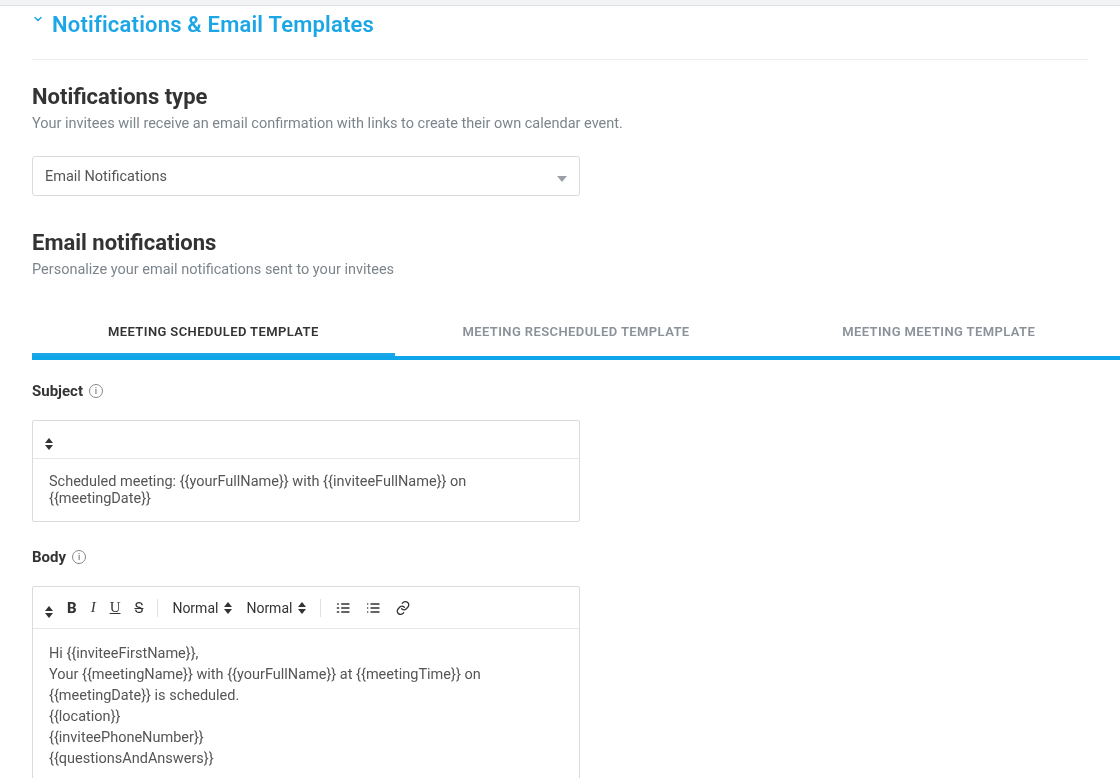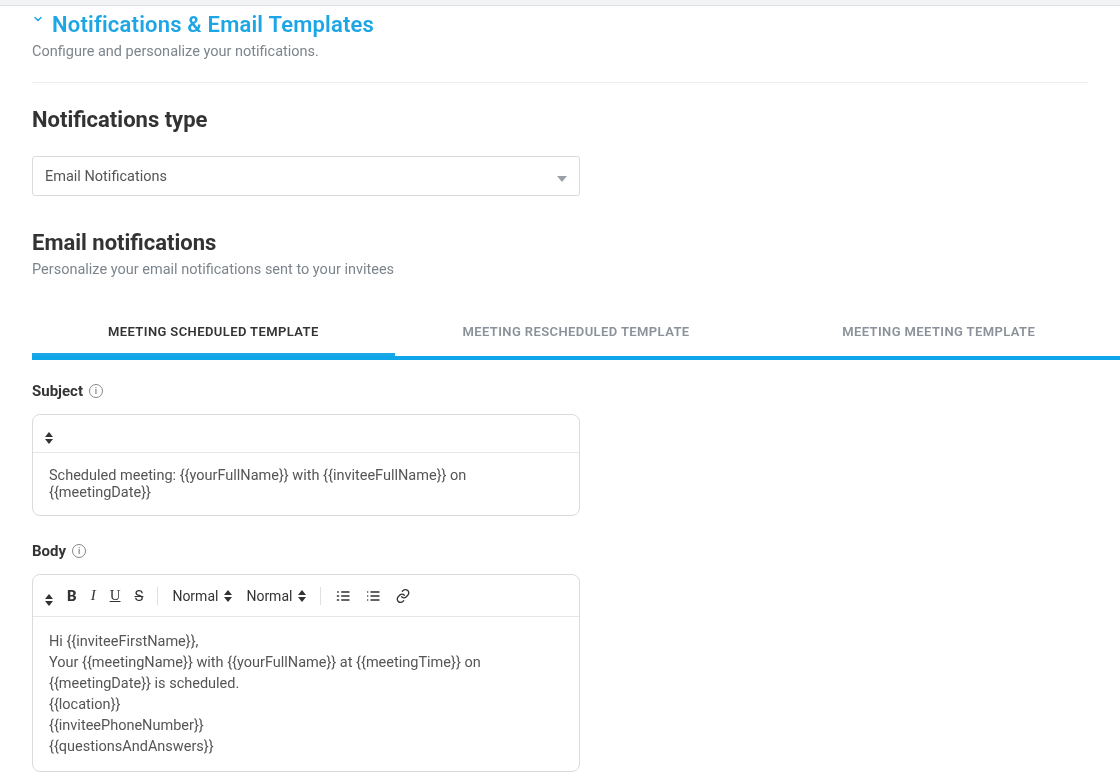--- a/index.html
+++ b/index.html
@@ -21,21 +21,21 @@
   .tri-down { display:inline-block; width:0; height:0; border-left:5px solid transparent; border-right:5px solid transparent; border-top:6px solid currentColor; }
 
   .tabs { display:flex; margin-top:34px; border-bottom:4px solid #0ea5e9; }
   .tab { flex:1; text-align:center; font-size:13px; letter-spacing:.4px; color:#8b9198; font-weight:600; padding:12px 0 14px; border-bottom:3px solid transparent; }
   .tab.active { color:#333; border-bottom-color:#1CA6E6; }
 
   .field-block { margin-top:22px; margin-right:540px; }
   .field-label { font-size:15px; color:#333; font-weight:700; display:flex; align-items:center; gap:6px; }
   .info-icon { display:inline-flex; align-items:center; justify-content:center; width:14px; height:14px; border:1.2px solid #888; border-radius:50%; font-size:9px; color:#888; font-weight:600; }
 
-  .editor { border:1px solid #d9dcde; border-radius:8px; margin-top:14px; background:#fff; }
+  .editor { border:1px solid #d9dcde; border-radius:2px; margin-top:20px; background:#fff; }
   .toolbar { display:flex; align-items:center; gap:14px; padding:8px 12px; border-bottom:1px solid #e7e7e7; }
   .toolbar.full { min-height:42px; }
   .tb-btn { color:#333; font-size:15px; cursor:pointer; }
   .tb-sep { width:1px; height:18px; background:#e0e0e0; }
   .tb-select { display:flex; align-items:center; gap:6px; color:#333; font-size:14px; }
   .dbl-caret { display:inline-flex; flex-direction:column; line-height:4px; }
   .dbl-caret .up { width:0;height:0;border-left:4px solid transparent;border-right:4px solid transparent;border-bottom:5px solid #333; margin-bottom:2px;}
   .dbl-caret .dn { width:0;height:0;border-left:4px solid transparent;border-right:4px solid transparent;border-top:5px solid #333; }
   .bold { font-weight:800; }
   .italic { font-style:italic; font-family: Georgia, serif; }
@@ -57,25 +57,25 @@
 <div class="page">
 
   <div class="section-header">
     <span class="chev">
       <svg width="12" height="12" viewBox="0 0 24 24" fill="none" stroke="#1CA6E6" stroke-width="3" stroke-linecap="round" stroke-linejoin="round">
           <polyline points="6 9 12 15 18 9"></polyline>
         </svg>
     </span>
     <span class="section-title">Notifications &amp; Email Templates</span>
   </div>
-  <div class="subtitle">Configure and personalize your notifications.</div>
 
   <div class="hr" style="margin-right:32px"></div>
 
   <div class="h2">Notifications type</div>
+  <div class="desc">Your invitees will receive an email confirmation with links to create their own calendar event.</div>
 
   <div class="select-wrap">
     <div class="select">
       <span class="select-label">Email Notifications</span>
       <span class="select-caret"><span class="tri-down"></span></span>
     </div>
   </div>
 
   <div class="h2" style="margin-top:34px">Email notifications</div>
   <div class="desc">Personalize your email notifications sent to your invitees</div>

